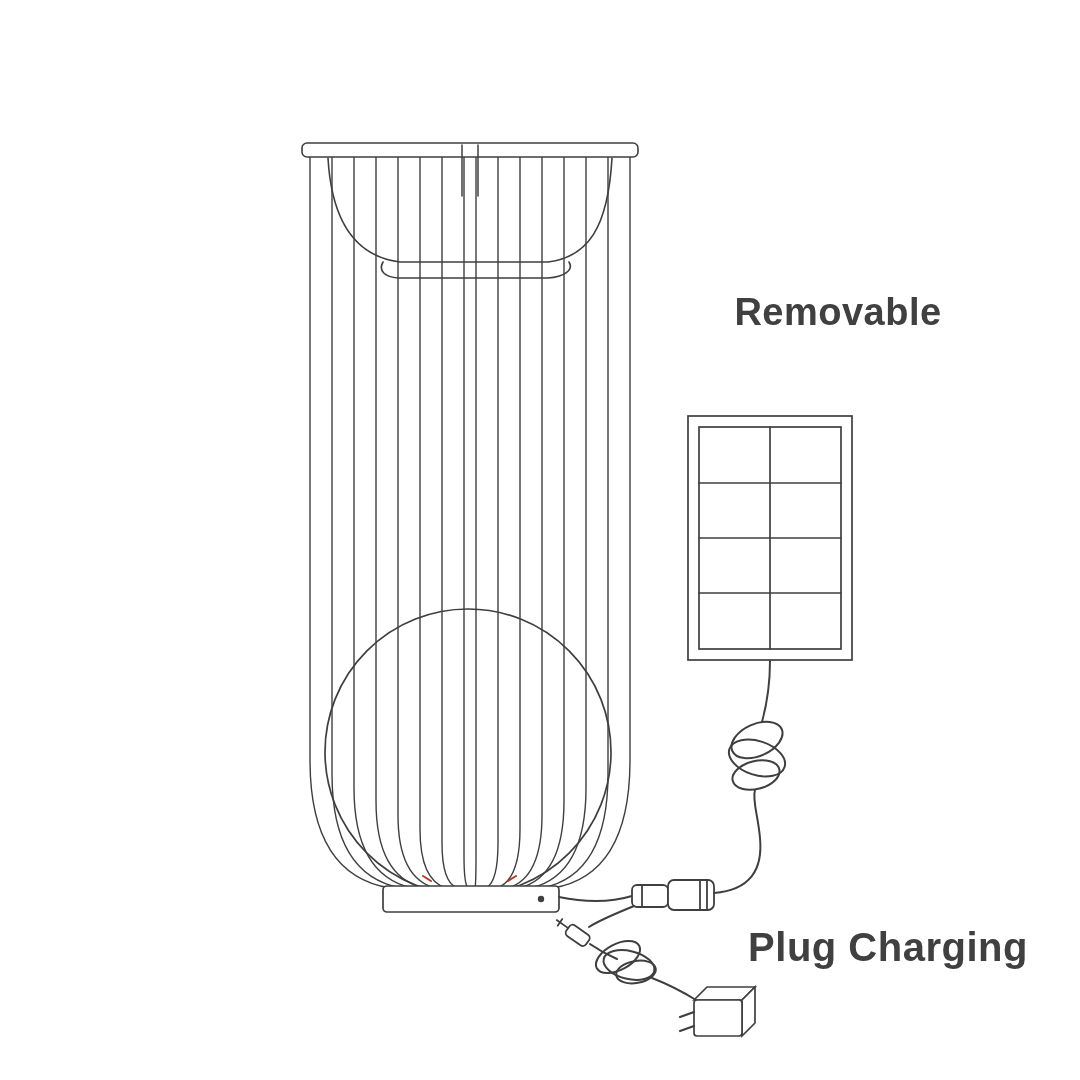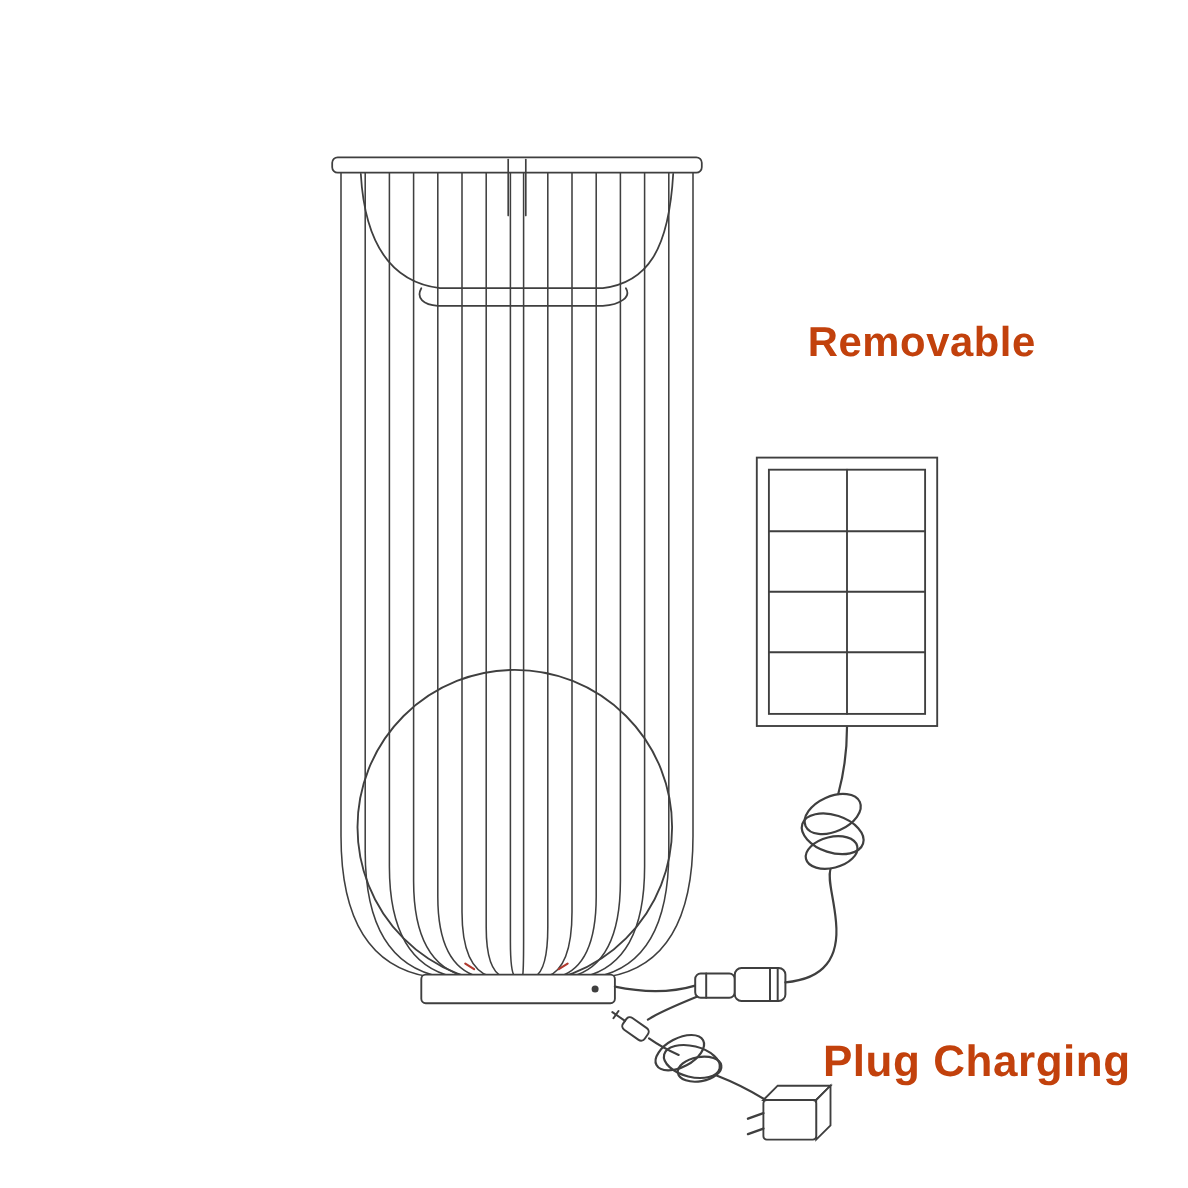--- a/index.html
+++ b/index.html
@@ -6,21 +6,21 @@
   .canvas{
     position:relative;
     width:1080px;height:1080px;
     background:#ffffff;
     font-family:"Liberation Sans", sans-serif;
     overflow:hidden;
   }
   svg{position:absolute;left:0;top:0;}
   .label{
     position:absolute;
-    color:#c2410c;
+    color:#404040;
     font-weight:700;
     letter-spacing:0.5px;
     white-space:nowrap;
     transform:translateX(-50%);
     text-align:center;
   }
   .label-solar{font-size:38px;line-height:56px;}
   .label-plug{font-size:40px;}
 </style>
 </head>
@@ -123,15 +123,15 @@
       <rect x="694" y="1000" width="48" height="36" rx="3" fill="#ffffff"></rect>
       <path d="M694,1012 L680,1017" stroke-width="2.2"></path>
       <path d="M694,1026 L680,1031" stroke-width="2.2"></path>
     </g>
   </svg>
 
   <div class="label label-solar" style="left:838px;top:284px;">
     <div>Removable</div>
   </div>
 
-  <div class="label label-plug" style="left:888px;top:925px;margin-top:18px;">Plug Charging</div>
+  <div class="label label-plug" style="left:888px;top:925px;">Plug Charging</div>
 
 </div>
 
 </body></html>

